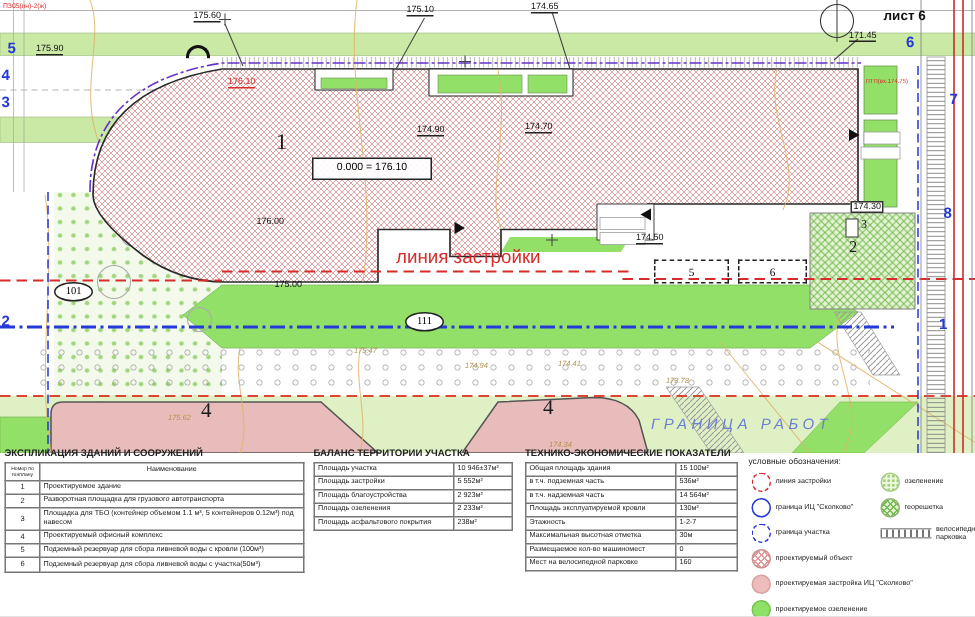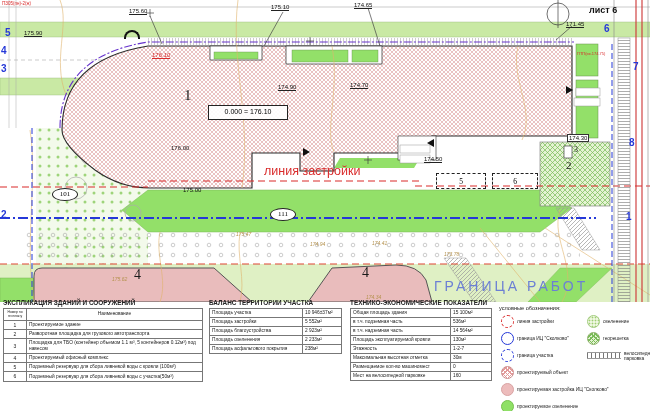--- a/index.html
+++ b/index.html
@@ -10,21 +10,21 @@
   .u{border-bottom:1px solid #222;padding-bottom:0px;}
   .red{color:#d92b2b;border-color:#d92b2b;}
   .boxed{border:1px solid #333;background:#fff;padding:0 1px;}
   .axis{position:absolute;font-weight:bold;font-size:10px;color:#2538d8;line-height:1;z-index:40;}
   .num{position:absolute;font-family:"Liberation Serif",serif;color:#1a1a1a;line-height:1;z-index:30;}
   .oval{position:absolute;width:24px;height:11px;border:1px solid #222;border-radius:50%;
         background:#fff;font-size:7px;text-align:center;line-height:11px;z-index:30;
         font-family:"Liberation Serif",serif;}
   .contour{position:absolute;font-size:5px;font-style:italic;color:#b5924e;z-index:25;white-space:nowrap;}
   .redline-text{position:absolute;font-size:12.5px;color:#d92b2b;z-index:35;white-space:nowrap;}
-  .boundary-text{position:absolute;font-size:14px;color:#6b7fd4;
+  .boundary-text{position:absolute;font-size:10px;font-style:italic;color:#6b7fd4;
                  letter-spacing:3px;z-index:35;white-space:nowrap;}
   .sheet-label{position:absolute;font-size:9px;font-weight:bold;color:#111;z-index:40;white-space:nowrap;}
   .stamp{position:absolute;font-size:4.5px;color:#d92b2b;z-index:40;white-space:nowrap;}
   .rednote{position:absolute;font-size:4px;color:#d92b2b;z-index:35;white-space:nowrap;}
   .zero-box{position:absolute;border:1px solid #222;background:rgba(255,255,255,.92);
             font-size:7px;text-align:center;line-height:12px;z-index:30;}
   .dashrect{position:absolute;border:1px dashed #222;display:flex;align-items:center;
             justify-content:center;font-family:"Liberation Serif",serif;font-size:7.5px;z-index:28;}
   .tri-r,.tri-l{position:absolute;width:0;height:0;border-top:4px solid transparent;
             border-bottom:4px solid transparent;z-index:32;}
@@ -233,21 +233,21 @@
   <div class="num" style="left:566px;top:160px;font-size:11px">2</div>
   <div class="num" style="left:574px;top:146px;font-size:8px">3</div>
   <div class="num" style="left:134px;top:268px;font-size:14px">4</div>
   <div class="num" style="left:362px;top:266px;font-size:14px">4</div>
   <div class="dashrect" style="left:436px;top:173px;width:48px;height:14px">
     <span>5</span>
   </div>
   <div class="dashrect" style="left:492px;top:173px;width:44px;height:14px">
     <span>6</span>
   </div>
-  <div class="oval" style="left:52px;top:188px">101</div>
+  <div class="oval" style="left:36px;top:188px">101</div>
   <div class="oval" style="left:270px;top:208px">111</div>
 
   <div class="axis" style="left:5px;top:28px">5</div>
   <div class="axis" style="left:1px;top:46px">4</div>
   <div class="axis" style="left:1px;top:64px">3</div>
   <div class="axis" style="left:1px;top:210px">2</div>
   <div class="axis" style="left:604px;top:24px">6</div>
   <div class="axis" style="left:633px;top:62px">7</div>
   <div class="axis" style="left:629px;top:138px">8</div>
   <div class="axis" style="left:626px;top:212px">1</div>

